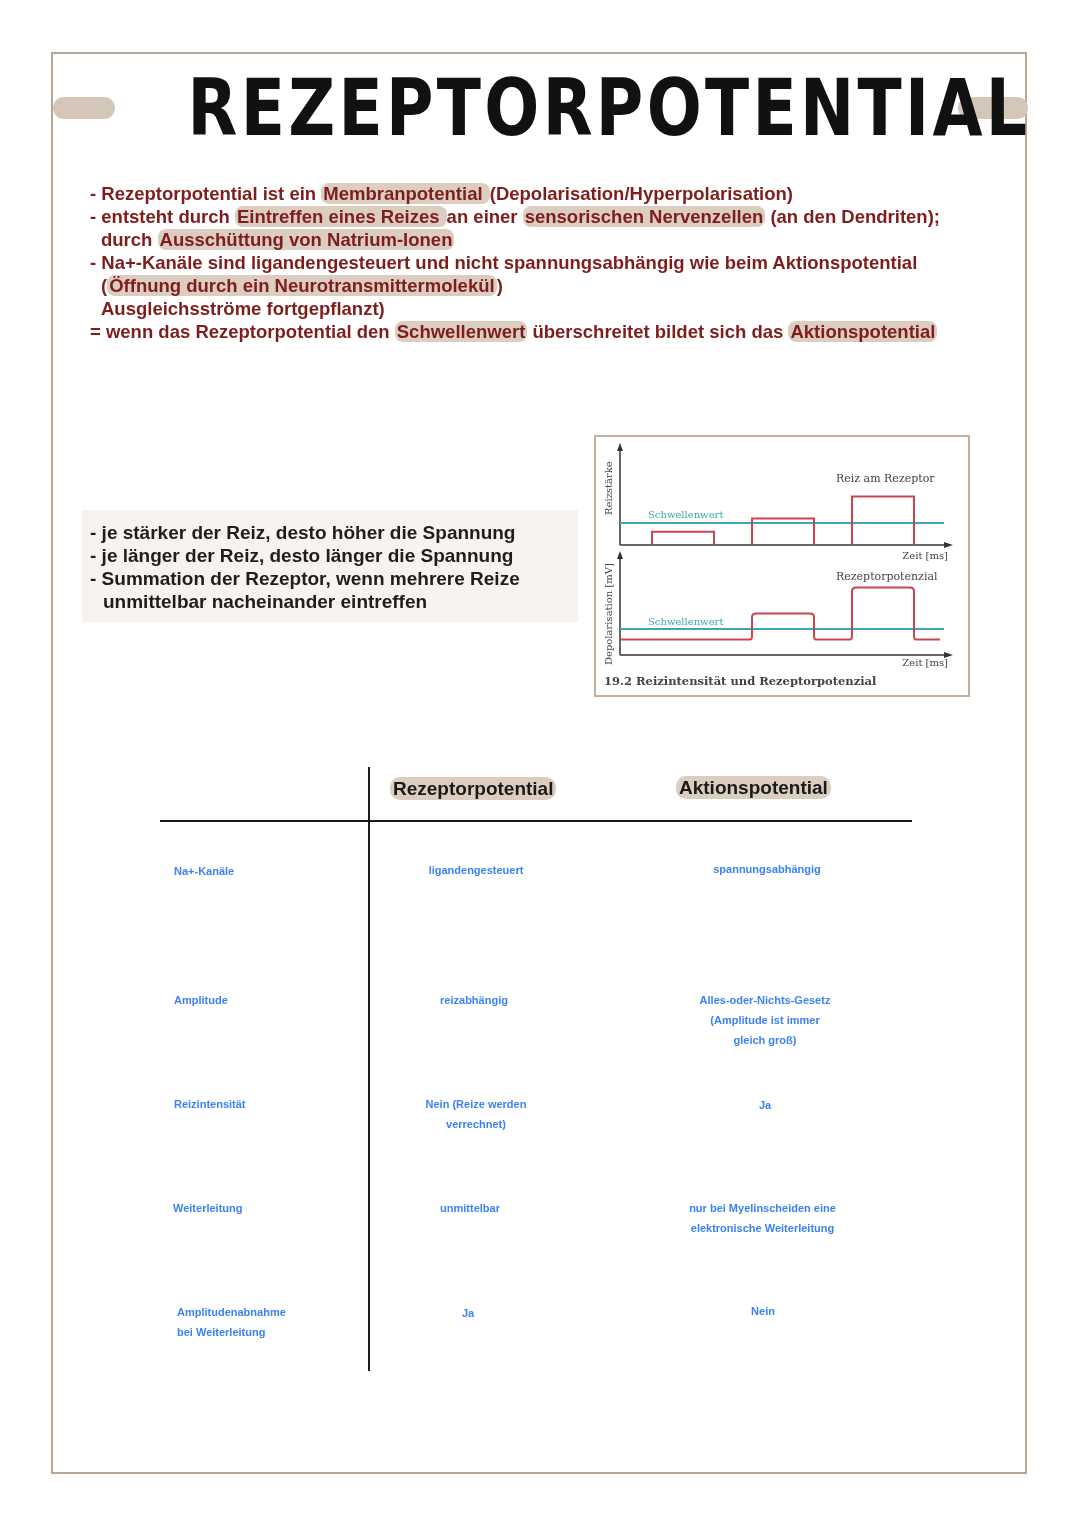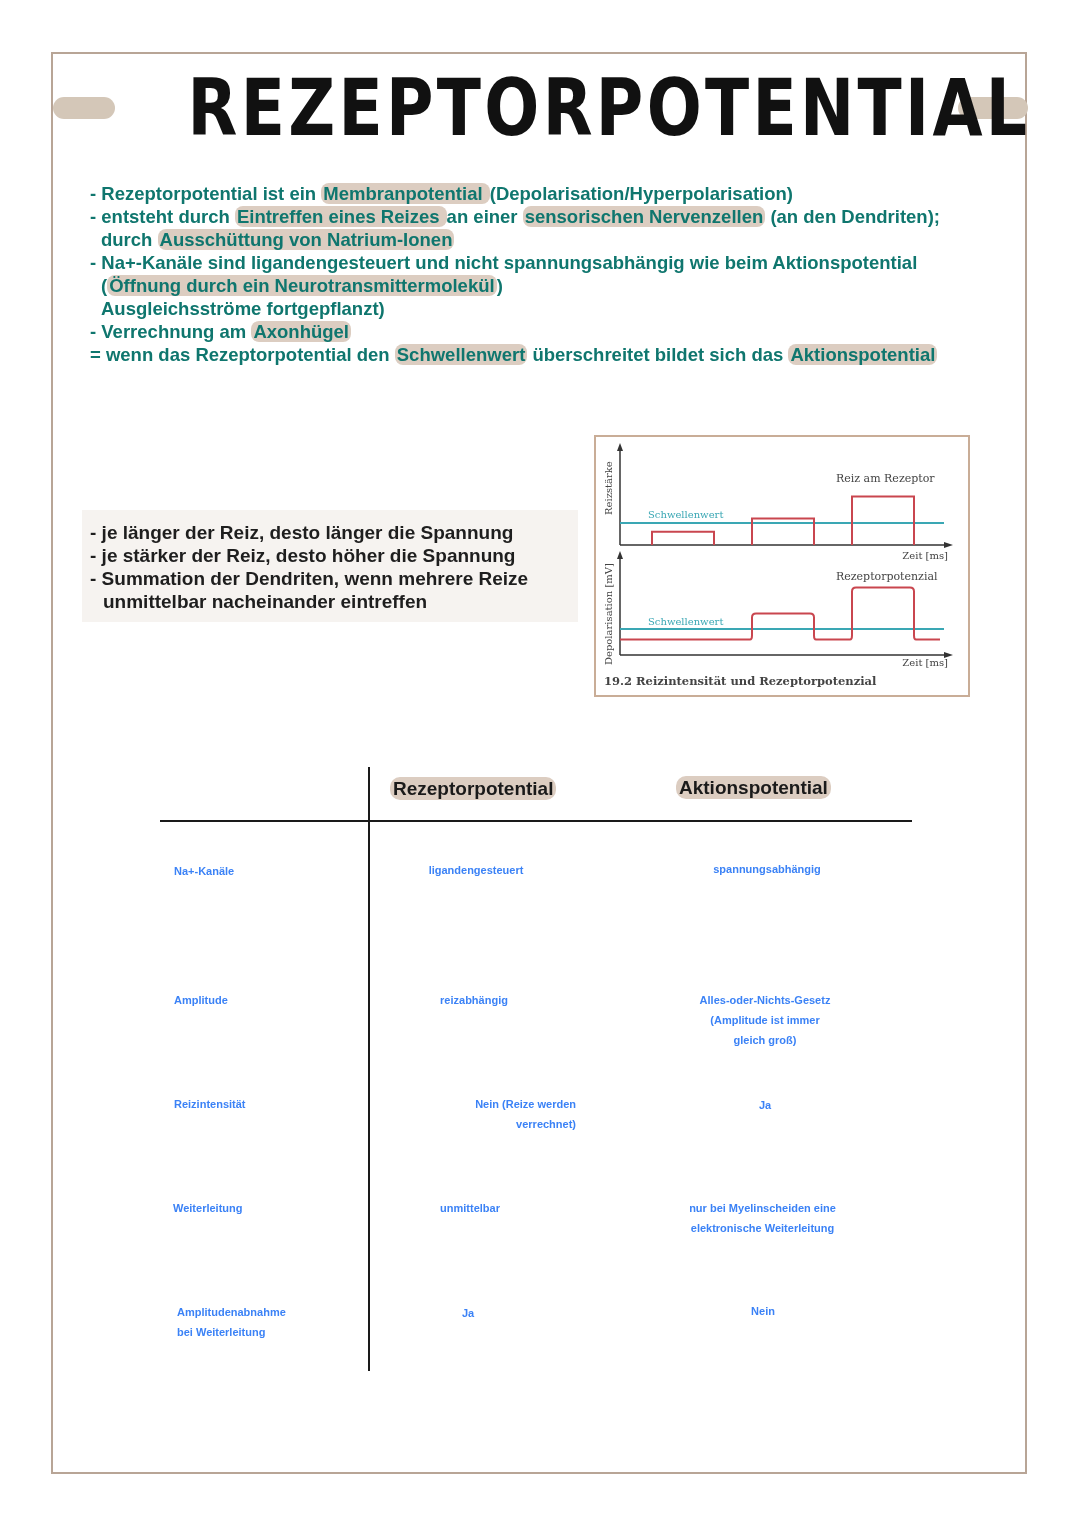--- a/index.html
+++ b/index.html
@@ -7,21 +7,21 @@
          font-family:"Liberation Sans", sans-serif; color:#1a1a1a; }
   .frame { position:absolute; left:51px; top:52px; width:976px; height:1422px;
            border:2px solid #b8a596; box-sizing:border-box; background:#fff; }
   .title-bar-left, .title-bar-right { position:absolute; top:97px; height:22px; background:#d4c7b8; border-radius:11px; }
   .title-bar-left { left:53px; width:62px; }
   .title-bar-right { left:958px; width:70px; }
   .title { position:absolute; left:116px; top:58px; width:842px; text-align:center;
            font-family:"DejaVu Sans", sans-serif; font-weight:bold; font-size:78px;
            letter-spacing:4px; transform:scaleX(0.83); transform-origin:center;
            color:#111; line-height:100px; }
-  .notes { position:absolute; left:90px; top:182px; width:930px; font-size:18.5px; line-height:23px; font-weight:bold; color:#0f766e; }
+  .notes { position:absolute; left:90px; top:182px; width:930px; font-size:18.5px; line-height:23px; font-weight:bold; color:#7f1d1d; }
   .notes .line { white-space:nowrap; }
   .notes .indent { padding-left:11px; }
   .hl { background:#dccdc1; border-radius:8px; padding:0 2px; }
   .box { position:absolute; left:82px; top:510px; width:496px; height:112px; background:#f6f3f0; }
   .box-text { position:absolute; left:90px; top:521px; font-size:19px; line-height:23px; font-weight:bold; color:#1e1e1e; }
   .box-text .indent { padding-left:13px; }
   .figure { position:absolute; left:594px; top:435px; width:376px; height:262px; border:2px solid #c9ad97; box-sizing:border-box; background:#fff; }
   .figure svg { position:absolute; left:0; top:0; }
   .fig-txt { font-family:"DejaVu Serif", serif; }
   .table-hline { position:absolute; left:160px; top:820px; width:752px; height:2px; background:#1a1a1a; }
@@ -39,29 +39,28 @@
 <div class="title-bar-right"></div>
 <div class="title">REZEPTORPOTENTIAL</div>
 
 <div class="notes" id="notes">
     <div class="line"><span>- Rezeptorpotential ist ein </span><span class="hl">Membranpotential </span><span>(Depolarisation/Hyperpolarisation)</span></div>
     <div class="line"><span>- entsteht durch </span><span class="hl">Eintreffen eines Reizes </span><span>an einer </span><span class="hl">sensorischen Nervenzellen</span><span> (an den Dendriten);</span></div>
     <div class="line indent"><span>durch </span><span class="hl">Ausschüttung von Natrium-Ionen</span></div>
     <div class="line"><span>- Na+-Kanäle sind ligandengesteuert und nicht spannungsabhängig wie beim Aktionspotential</span></div>
     <div class="line indent"><span>(</span><span class="hl">Öffnung durch ein Neurotransmittermolekül</span><span>)</span></div>
     <div class="line indent"><span>Ausgleichsströme fortgepflanzt)</span></div>
-    <div class="line"><span>- Verrechnung am </span><span class="hl">Axonhügel</span></div>
     <div class="line"><span>= wenn das Rezeptorpotential den </span><span class="hl">Schwellenwert</span><span> überschreitet bildet sich das </span><span class="hl">Aktionspotential</span></div>
   </div>
 
 <div class="box"></div>
 <div class="box-text" id="box-text">
+    <div>- je stärker der Reiz, desto höher die Spannung</div>
     <div>- je länger der Reiz, desto länger die Spannung</div>
-    <div>- je stärker der Reiz, desto höher die Spannung</div>
-    <div>- Summation der Dendriten, wenn mehrere Reize</div>
+    <div>- Summation der Rezeptor, wenn mehrere Reize</div>
     <div class="indent">unmittelbar nacheinander eintreffen</div>
   </div>
 
 <div class="figure">
   <svg width="372" height="258" id="fig-svg">
 
     <line x1="24" y1="108" x2="24" y2="10" stroke="#333" stroke-width="1.5"></line>
     <polygon points="21,14 24,6 27,14" fill="#333"></polygon>
     <line x1="24" y1="108" x2="352" y2="108" stroke="#333" stroke-width="1.5"></line>
     <polygon points="348,105 357,108 348,111" fill="#333"></polygon>
@@ -103,21 +102,21 @@
 </div>
 <div>
   <div class="cell" style="left:174px; top:990px;">Amplitude</div>
   <div class="cell center" style="left:374px; width:200px; top:990px;">reizabhängig</div>
   <div class="cell center" style="left:640px; width:250px; top:990px;">Alles-oder-Nichts-Gesetz
 (Amplitude ist immer
 gleich groß)</div>
 </div>
 <div>
   <div class="cell" style="left:174px; top:1094px;">Reizintensität</div>
-  <div class="cell center" style="left:376px; width:200px; top:1094px;text-align:right;">Nein (Reize werden
+  <div class="cell center" style="left:376px; width:200px; top:1094px;">Nein (Reize werden
 verrechnet)</div>
   <div class="cell center" style="left:640px; width:250px; top:1095px;">Ja</div>
 </div>
 <div>
   <div class="cell" style="left:173px; top:1198px;">Weiterleitung</div>
   <div class="cell center" style="left:370px; width:200px; top:1198px;">unmittelbar</div>
   <div class="cell center" style="left:620px; width:285px; top:1198px;">nur bei Myelinscheiden eine
 elektronische Weiterleitung</div>
 </div>
 <div>

